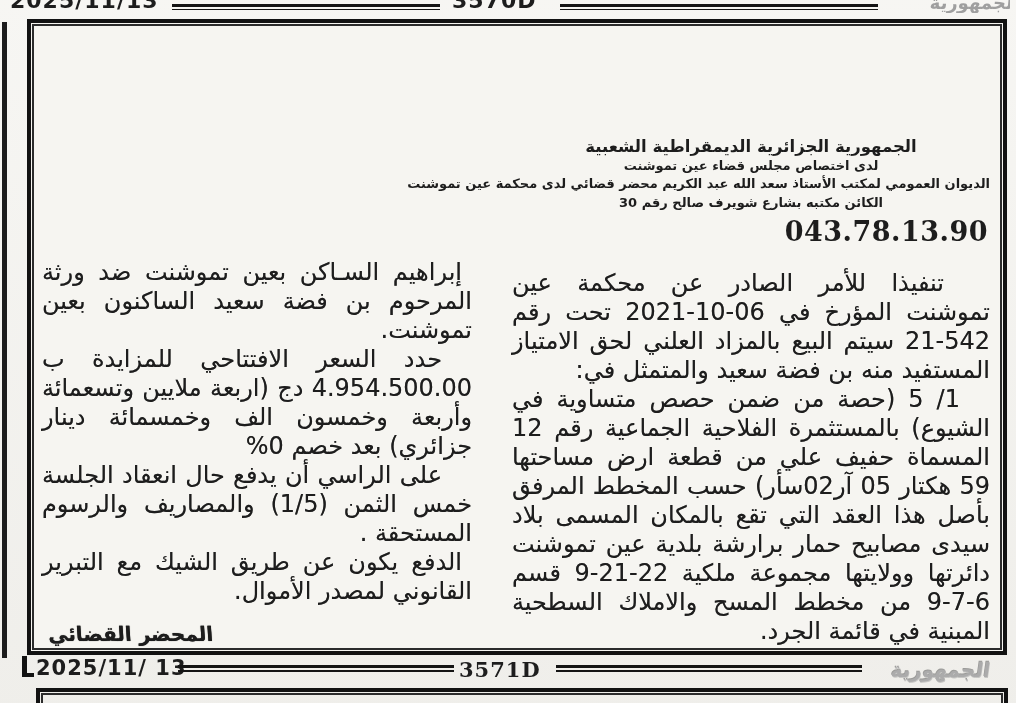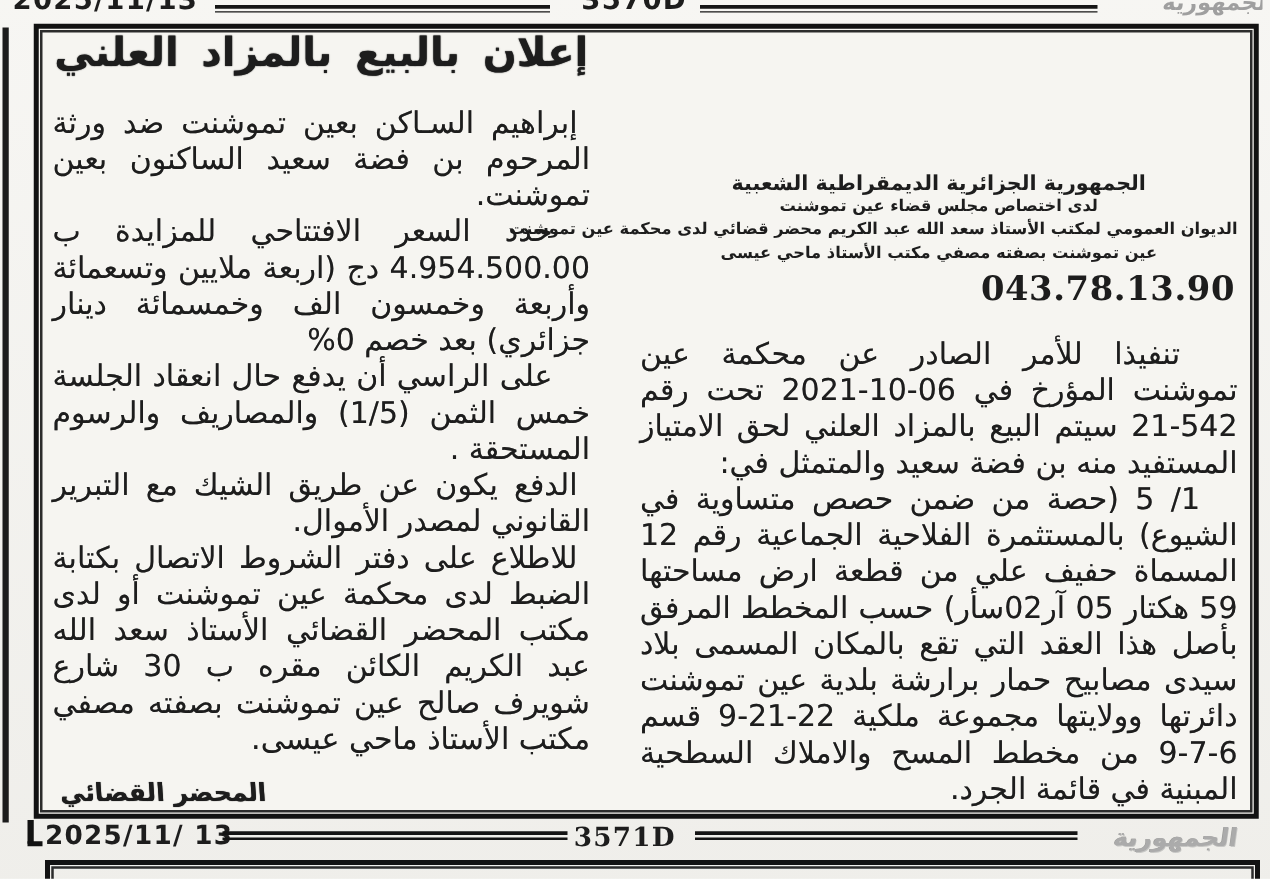--- a/index.html
+++ b/index.html
@@ -20,21 +20,21 @@
       linear-gradient(180deg, rgba(255,255,255,0.25), rgba(0,0,0,0.02));
   }
   
   .edge-line{position:absolute;left:2px;top:22px;width:5px;height:636px;background:#1c1c1c;}
 
   
   .top-strip{position:absolute;left:0;top:0;width:1016px;height:15px;}
   .cut{position:absolute;top:0;height:13px;overflow:hidden;}
   .cut>span{display:block;transform:translateY(-12px);font-weight:bold;font-size:22px;letter-spacing:1px;white-space:nowrap;}
   .cut-date{left:10px;width:170px;}
-  .cut-serial{left:465px;width:110px;}
+  .cut-serial{left:452px;width:110px;}
   .cut-logo{right:6px;width:80px;color:#9f9f9f;}
   .cut-logo>span{font-size:18px;transform:translateY(-8px) skewX(-6deg);}
   .trule{position:absolute;top:4px;height:6px;border-top:3.5px solid #161616;border-bottom:1.5px solid #161616;box-sizing:border-box;}
   .trule-a{left:172px;width:268px;}
   .trule-b{left:560px;width:318px;}
 
   
   .ad-box{position:absolute;left:27px;top:19px;width:980px;height:636px;border:4px solid #121212;box-sizing:border-box;background:#f6f5f1;}
   .ad-inner{position:absolute;inset:1px;border:2px solid #2c2c2c;box-sizing:border-box;padding:4px 10px 2px 8px;}
   .cols{display:flex;gap:40px;height:100%;box-sizing:border-box;align-items:flex-end;}
@@ -98,34 +98,32 @@
 
   <div class="ad-box">
     <div class="ad-inner">
       <div class="cols" dir="rtl" lang="ar">
 
         <div class="col col-right">
           <div class="official-header">
             <div class="hl0">الجمهورية الجزائرية الديمقراطية الشعبية</div>
             <div class="hl">لدى اختصاص  مجلس قضاء عين تموشنت</div>
             <div class="hl">الديوان العمومي لمكتب الأستاذ سعد الله عبد الكريم محضر قضائي لدى محكمة عين تموشنت</div>
-            <div class="hl">عين تموشنت بصفته مصفي  مكتب الأستاذ ماحي عيسى</div>
+            <div class="hl">الكائن مكتبه  بشارع شويرف صالح رقم 30</div>
           </div>
           <div class="phone" dir="ltr">043.78.13.90</div>
           <p class="body-par ind-lg">تنفيذا للأمر الصادر عن محكمة عين تموشنت المؤرخ في 06-10-2021 تحت رقم 542-21 سيتم البيع بالمزاد العلني لحق الامتياز المستفيد منه بن فضة سعيد والمتمثل في:</p>
           <p class="body-par ind-md">1/ 5 (حصة من ضمن حصص متساوية في الشيوع) بالمستثمرة الفلاحية الجماعية رقم 12 المسماة حفيف علي من قطعة ارض مساحتها 59 هكتار 05 آر02سأر) حسب المخطط المرفق بأصل هذا العقد التي تقع بالمكان المسمى بلاد سيدى مصابيح حمار برارشة بلدية عين تموشنت دائرتها وولايتها مجموعة ملكية 22-21-9 قسم 6-7-9 من مخطط المسح والاملاك السطحية المبنية في قائمة الجرد.</p>
         </div>
 
         <div class="col col-left">
-          <div class="ad-title">إعلان بالبيع  بالمزاد العلني</div>
           <p class="body-par ind-sm">إبراهيم السـاكن بعين تموشنت ضد ورثة المرحوم بن فضة سعيد الساكنون بعين تموشنت.</p>
           <p class="body-par ind-md">حدد السعر الافتتاحي للمزايدة ب 4.954.500.00 دج (اربعة ملايين وتسعمائة وأربعة وخمسون الف وخمسمائة دينار جزائري) بعد خصم 0%</p>
           <p class="body-par ind-md">على الراسي أن يدفع حال انعقاد الجلسة خمس الثمن (1/5) والمصاريف والرسوم المستحقة .</p>
           <p class="body-par ind-sm">الدفع يكون عن طريق الشيك مع التبرير القانوني لمصدر الأموال.</p>
-          <p class="body-par ind-sm">للاطلاع على دفتر الشروط الاتصال بكتابة الضبط لدى محكمة عين تموشنت  أو لدى مكتب المحضر القضائي الأستاذ سعد الله عبد الكريم الكائن مقره ب 30 شارع شويرف صالح عين تموشنت بصفته مصفي مكتب الأستاذ ماحي عيسى.</p>
           <div class="signature">المحضر القضائي</div>
         </div>
 
       </div>
     </div>
   </div>
 
   <div class="footer-strip">
     <div class="corner-l-v"></div>
     <div class="corner-l-h"></div>

